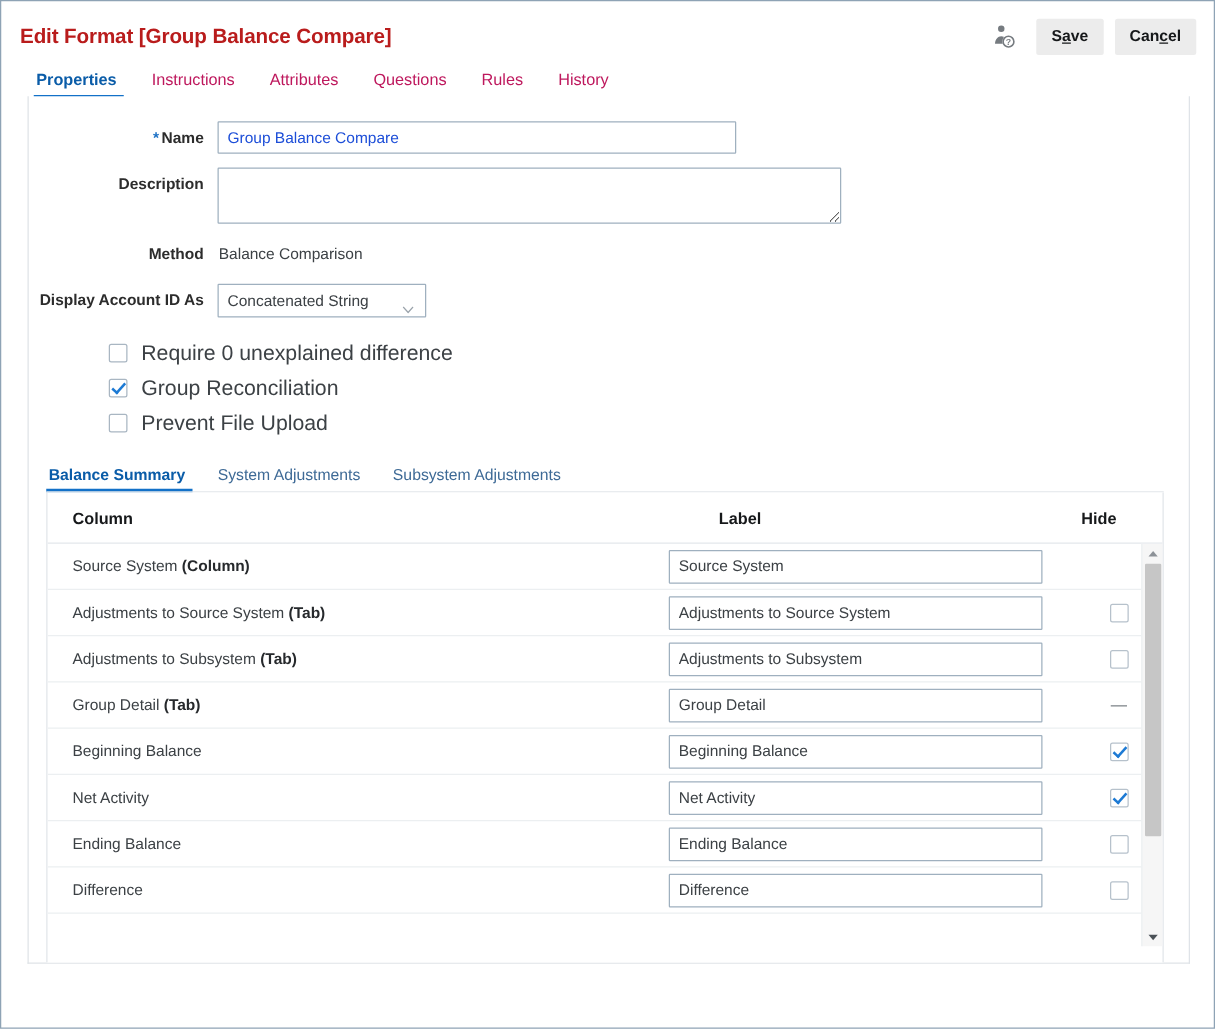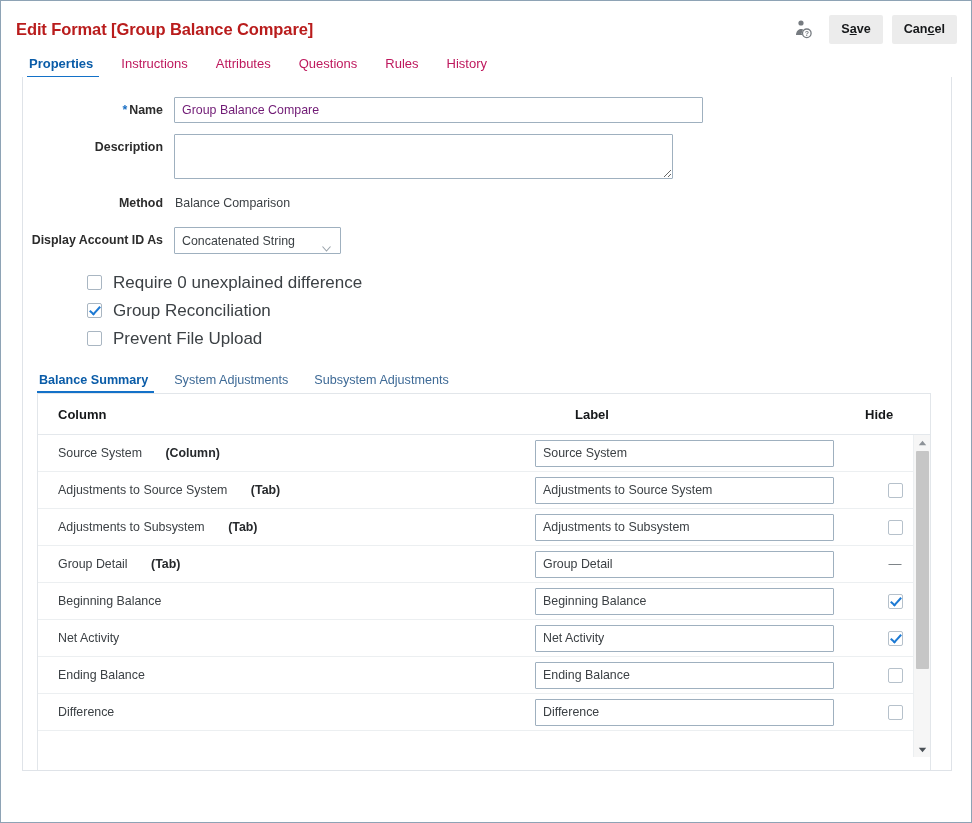--- a/index.html
+++ b/index.html
@@ -119,26 +119,26 @@
     width: 151px;
     text-align: right;
     padding-right: 11px;
     font-size: 12.4px;
     font-weight: bold;
     color: #2c2c2c;
     line-height: 26px;
   }
   .req { color: #1a6fc4; font-weight: bold; margin-right: 2px; }
   .finput {
-    width: 529px; height: 26px;
+    width: 415px; height: 26px;
     border: 1px solid #9fb0bf;
     background: #fff;
     font-family: "Liberation Sans", sans-serif;
     font-size: 12.4px;
-    color: #701a75;
+    color: #1d4ed8;
     padding: 0 7px;
     border-radius: 1px;
     outline: none;
   }
   .ftextarea {
     width: 499px; height: 45px;
     border: 1px solid #9fb0bf;
     background: #fff;
     font-family: "Liberation Sans", sans-serif;
     font-size: 12.4px;
@@ -279,21 +279,21 @@
     align-items: center;
     height: 37px;
     border-bottom: 1px solid #eceff1;
     padding-left: 20px;
   }
   .td-column {
     width: 477px;
     font-size: 12.4px;
     color: #3c4145;
   }
-  .td-column b { font-weight: bold; color: #26292c; padding-left: 20px; }
+  .td-column b { font-weight: bold; color: #26292c; }
   .td-label { width: 330px; }
   .rowinput {
     width: 299px; height: 27px;
     border: 1px solid #9fb0bf;
     background: #fff;
     font-family: "Liberation Sans", sans-serif;
     font-size: 12.4px;
     color: #3c4145;
     padding: 0 7px;
     border-radius: 1px;

